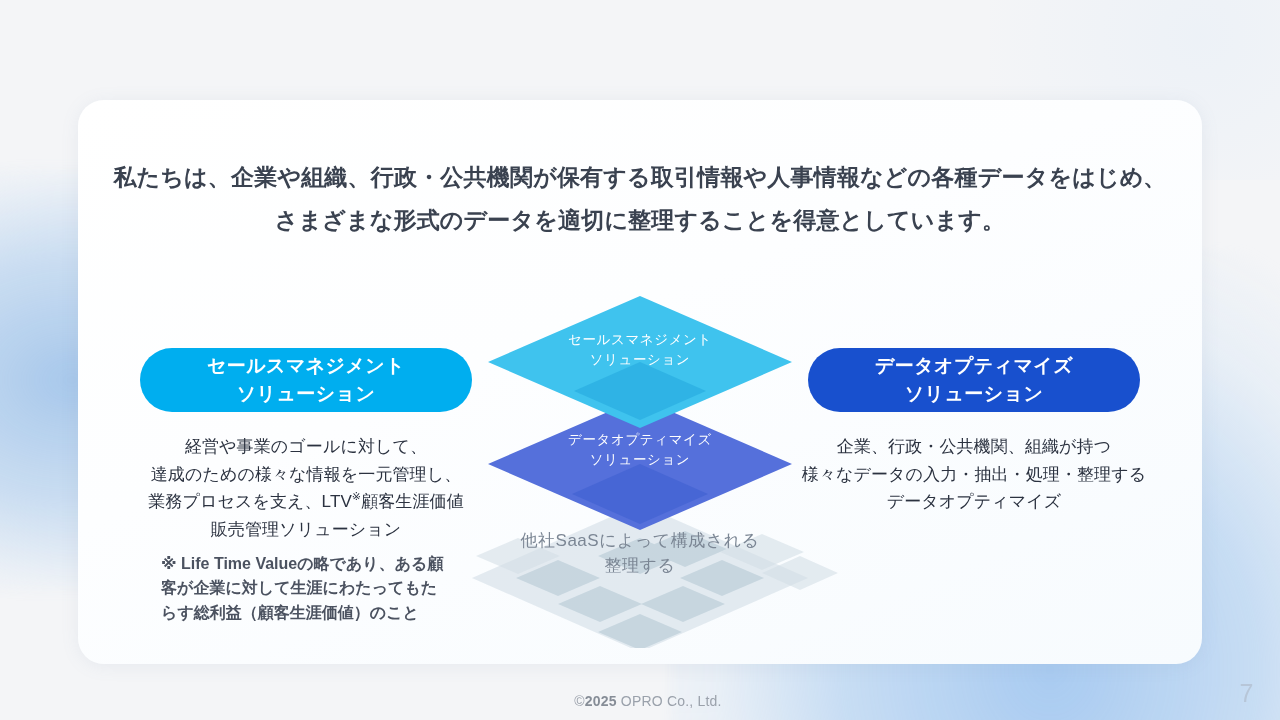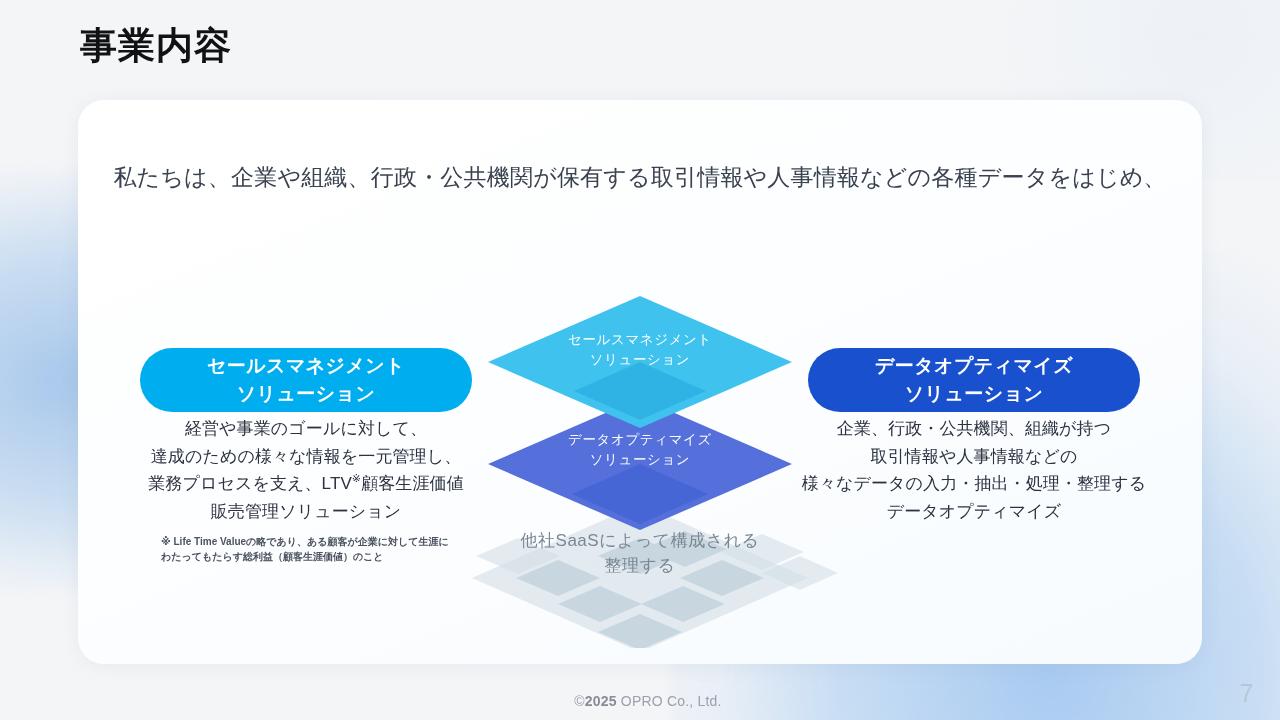--- a/index.html
+++ b/index.html
@@ -88,21 +88,21 @@
     position: absolute;
     left: 0;
     top: 56px;
     width: 100%;
     text-align: center;
     color: #3a4250;
     font-size: 23px;
     line-height: 1.85;
     letter-spacing: 0.2px;
   }
-  .lead-line { display: block; }
+  .lead-line { display: block; font-weight: bold; }
 
   
   .col {
     position: absolute;
     top: 248px;
     width: 360px;
   }
   .col-left  { left: 48px; }
   .col-right { right: 48px; }
 
@@ -119,40 +119,40 @@
     font-size: 19px;
     font-weight: bold;
     line-height: 1.46;
     letter-spacing: 0.4px;
   }
   .pill-sales { background: #00AEEF; }
   .pill-data  { background: #1850CE; }
   .pill span { display: block; }
 
   .col-desc {
-    margin-top: 3px;
+    margin-top: 21px;
     text-align: center;
     color: #2b3240;
     font-size: 17px;
     line-height: 1.62;
     letter-spacing: 0.1px;
   }
   .col-desc .dl { display: block; }
   .sup-mark {
     font-size: 11px;
     vertical-align: super;
     line-height: 0;
   }
 
   .footnote {
     margin: 9px auto 0;
     width: 290px;
     text-align: left;
     color: #4b5260;
-    font-size: 10px;
+    font-size: 16px;
     font-weight: bold;
     line-height: 1.52;
     letter-spacing: 0;
   }
 
   
   .stack {
     position: absolute;
     left: 50%;
     top: 188px;
@@ -213,26 +213,26 @@
 </style>
 </head>
 <body>
 
 <div id="slide">
 
   <div class="bg-glow bg-glow-left"></div>
   <div class="bg-glow bg-glow-bottomright"></div>
   <div class="bg-glow bg-glow-topright"></div>
 
-  <div class="slide-title">事業内容</div>
 
   <div class="card">
 
     <div class="lead">
       <span class="lead-line">私たちは、企業や組織、行政・公共機関が保有する取引情報や人事情報などの各種データをはじめ、</span>
+      <span class="lead-line">さまざまな形式のデータを適切に整理することを得意としています。</span>
     </div>
 
     <div class="col col-left">
       <div class="pill pill-sales">
         <span>セールスマネジメント</span>
         <span>ソリューション</span>
       </div>
       <div class="col-desc">
         <span class="dl">経営や事業のゴールに対して、</span>
         <span class="dl">達成のための様々な情報を一元管理し、</span>
@@ -242,21 +242,20 @@
       <div class="footnote">※ Life Time Valueの略であり、ある顧客が企業に対して生涯にわたってもたらす総利益（顧客生涯価値）のこと</div>
     </div>
 
     <div class="col col-right">
       <div class="pill pill-data">
         <span>データオプティマイズ</span>
         <span>ソリューション</span>
       </div>
       <div class="col-desc">
         <span class="dl">企業、行政・公共機関、組織が持つ</span>
-        <span class="dl">取引情報や人事情報などの</span>
         <span class="dl">様々なデータの入力・抽出・処理・整理する</span>
         <span class="dl">データオプティマイズ</span>
       </div>
     </div>
 
     <div class="stack">
       <svg width="400" height="360" viewBox="0 0 400 360">
 
         <g>
           <polygon points="200,216 368,290 200,364 32,290" fill="#D4DFE6" opacity="0.62"></polygon>

